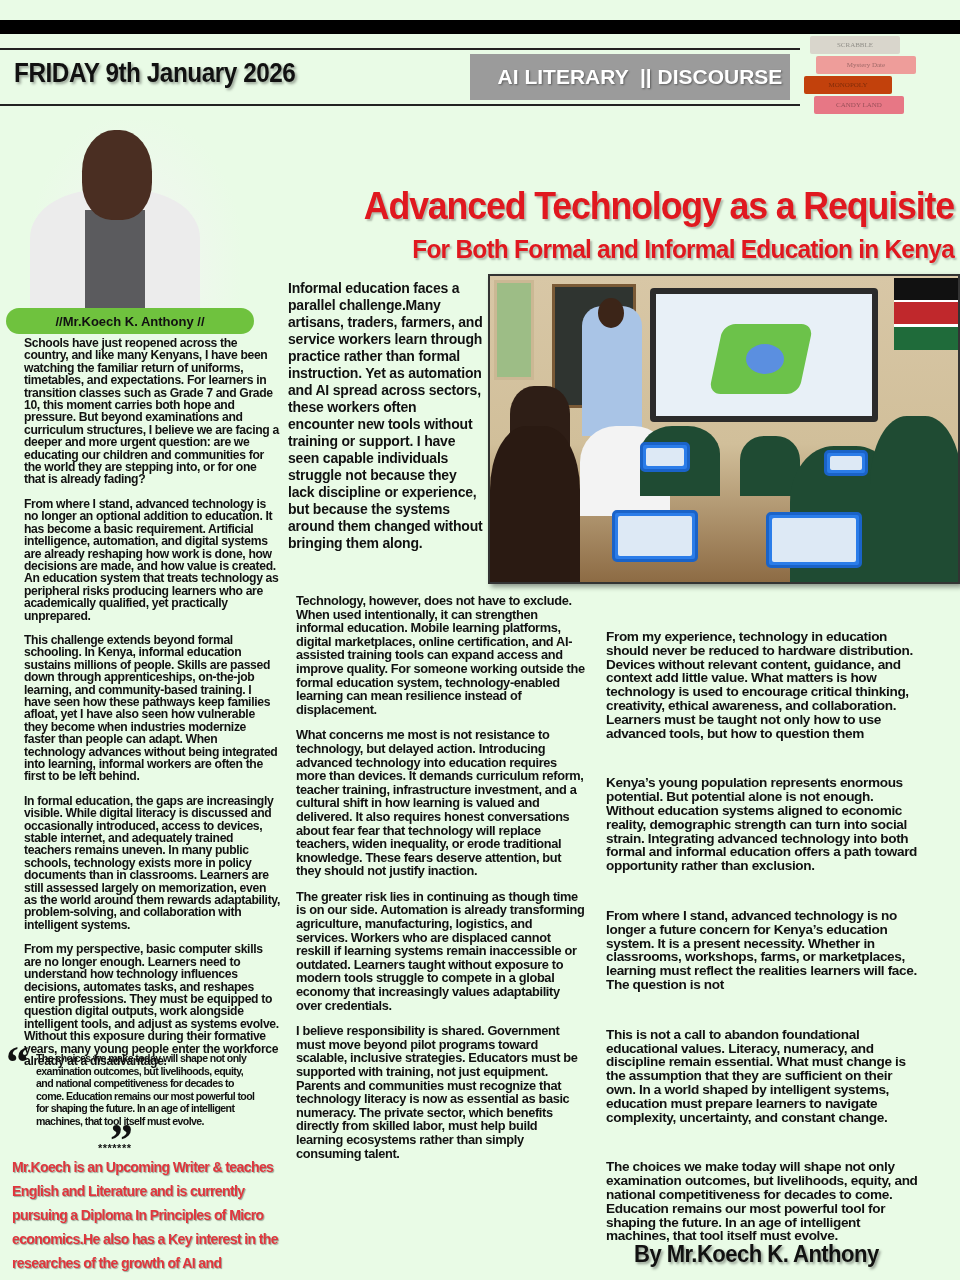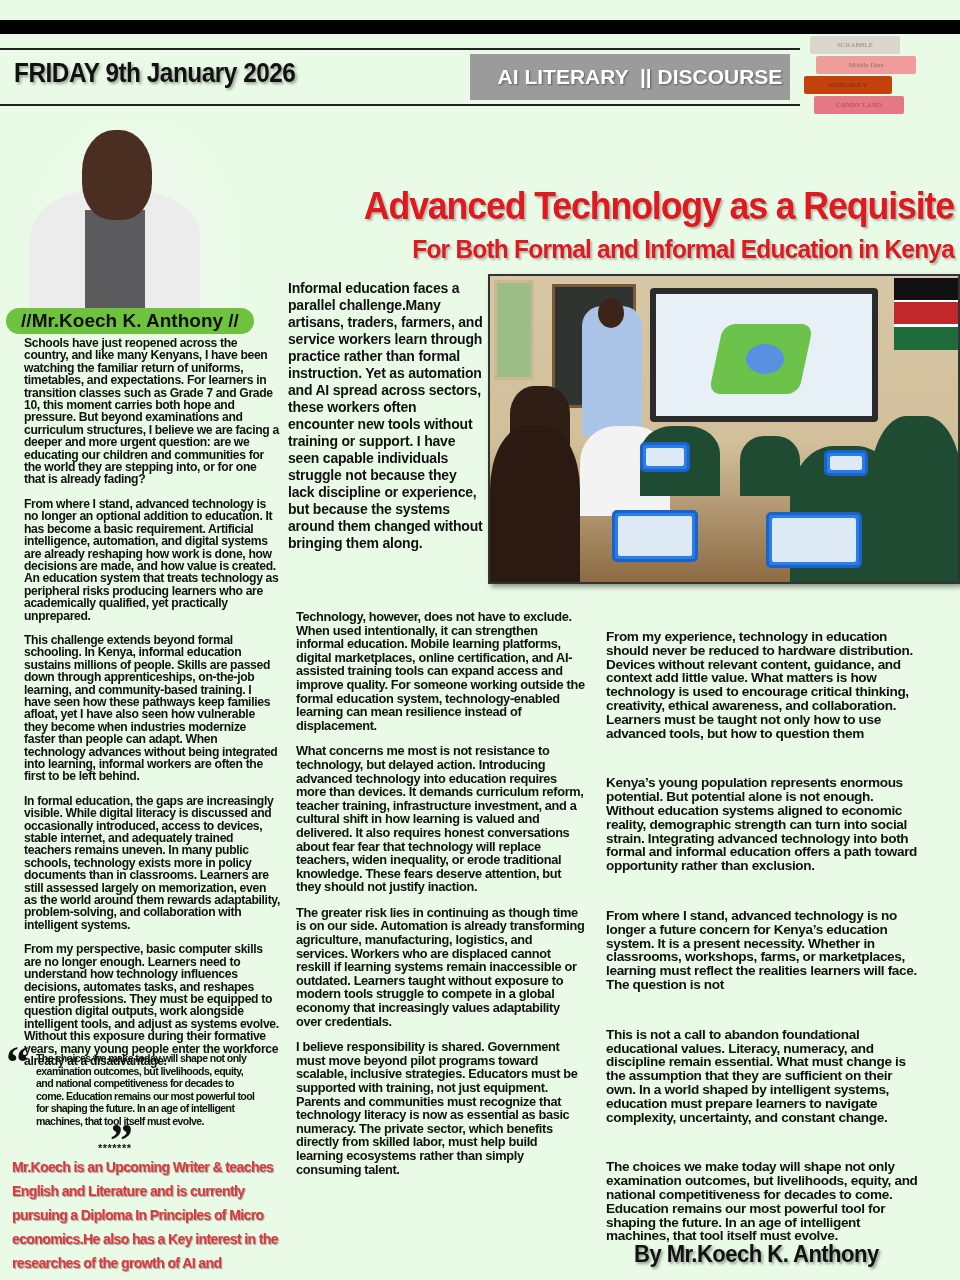--- a/index.html
+++ b/index.html
@@ -41,32 +41,32 @@
     position: absolute; left: 30px; top: 120px; width: 210px; height: 190px;
     background: radial-gradient(ellipse at 50% 80%, #f4f4f4 0%, #e9fbe6 75%);
   }
   .photo-head { position: absolute; left: 52px; top: 10px; width: 70px; height: 90px; border-radius: 46% 46% 42% 42%; background: #4a2e22; }
   .photo-jacket { position: absolute; left: 0px; top: 70px; width: 170px; height: 120px; border-radius: 40% 40% 0 0; background: #ececec; }
   .photo-shirt { position: absolute; left: 55px; top: 90px; width: 60px; height: 100px; background: #5b5b5e; }
 
   .author-pill {
     position: absolute; left: 6px; top: 308px; width: 248px; height: 26px;
     background: #6fc23e; border-radius: 13px;
-    font-family: "Liberation Sans", sans-serif; font-weight: bold; font-size: 19px;
+    font-family: "Liberation Sans", sans-serif; font-weight: bold; font-size: 13px;
     display: flex; align-items: center; justify-content: center; color: #111;
     transform-origin: center;
   }
   .col {
     position: absolute; font-weight: bold; font-size: 12.2px; line-height: 12.4px;
     letter-spacing: -0.35px;
   }
   .col p { margin-bottom: 12px; }
   .col-left { left: 24px; top: 337px; width: 256px; }
   .col-mid-top { left: 288px; top: 280px; width: 195px; font-size: 14px; line-height: 17px; letter-spacing: -0.2px; }
-  .col-mid { left: 296px; top: 594px; width: 290px; font-size: 12.8px; line-height: 13.6px; margin-top: 16px; }
+  .col-mid { left: 296px; top: 594px; width: 290px; font-size: 12.8px; line-height: 13.6px; }
   .col-right { left: 606px; top: 594px; width: 316px; font-size: 13.6px; line-height: 13.8px; }
   .col-right p { margin-bottom: 16px; margin-top: 36px; }
 
   .pull-quote {
     position: absolute; left: 6px; top: 1052px; width: 256px;
   }
   .quote-open { position: absolute; left: 0; top: -4px; font-size: 46px; line-height: 30px; font-family: "Liberation Serif", serif; font-weight: bold; }
   .quote-text { margin-left: 30px; font-size: 10.6px; line-height: 12.6px; font-weight: bold; letter-spacing: -0.6px; }
   .quote-close { position: absolute; left: 104px; top: 74px; font-size: 46px; line-height: 30px; font-family: "Liberation Serif", serif; font-weight: bold; }
   .stars { position: absolute; left: 98px; top: 1142px; font-size: 11px; font-weight: bold; letter-spacing: 0.5px; }
@@ -123,21 +123,21 @@
 
 <div class="top-bar"></div>
 <div class="rule r1"></div>
 <div class="rule r2"></div>
 
 <div class="date">FRIDAY 9th January 2026</div>
 <div class="section-badge">AI LITERARY  || DISCOURSE</div>
 
 <div class="books">
   <div class="book b1">SCRABBLE</div>
-  <div class="book b2">Mobile Date</div>
+  <div class="book b2">Mystery Date</div>
   <div class="book b3">MONOPOLY</div>
   <div class="book b4">CANDY LAND</div>
 </div>
 
 <div class="author-photo">
   <div class="photo-jacket"></div>
   <div class="photo-shirt"></div>
   <div class="photo-head"></div>
 </div>
 <div class="author-pill">//Mr.Koech K. Anthony //</div>

